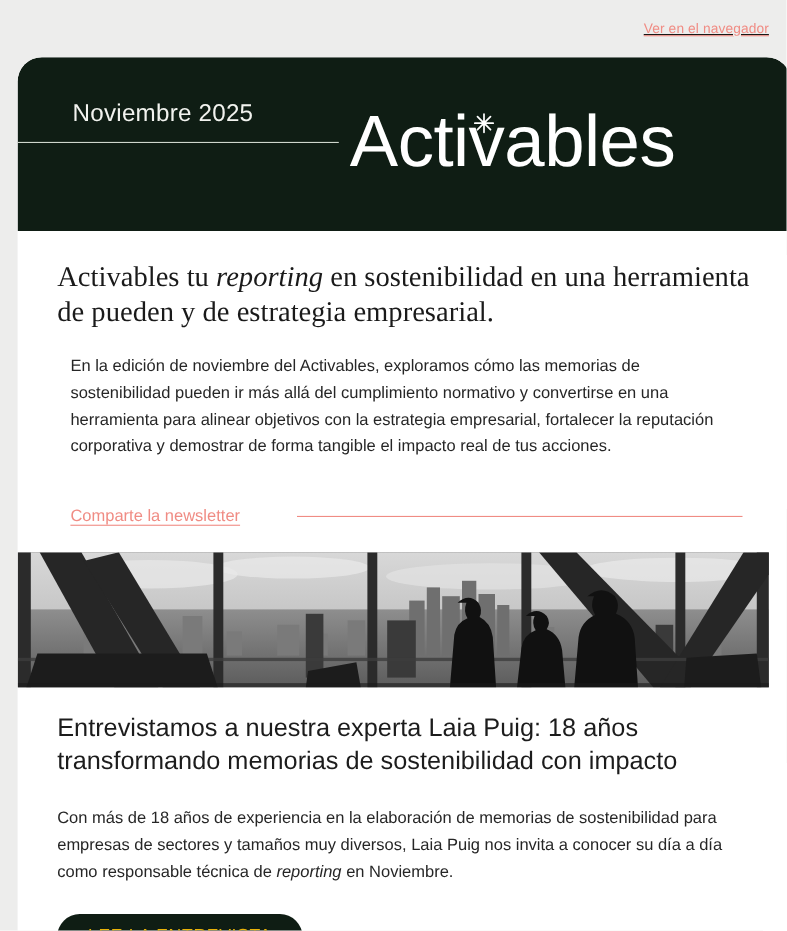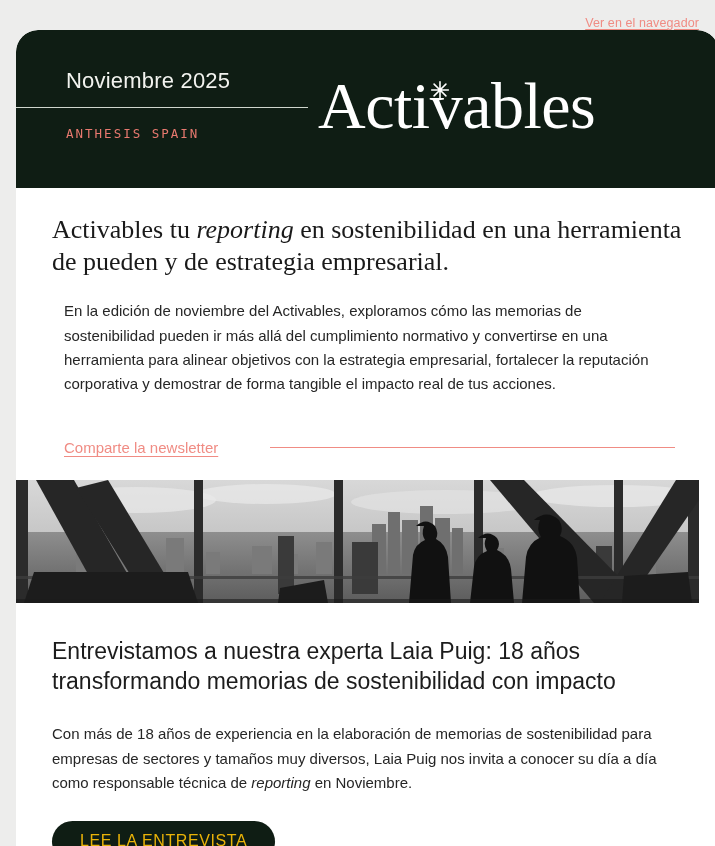--- a/index.html
+++ b/index.html
@@ -10,26 +10,27 @@
     width: 715px;
     height: 846px;
     background: #ededec;
     font-family: "Liberation Sans", sans-serif;
     overflow: hidden;
     position: relative;
   }
 
   
   .preheader {
-    height: 30px;
+    height: 52px;
     display: flex;
-    align-items: flex-end;
+    align-items: center;
     justify-content: flex-end;
     padding-right: 16px;
     box-sizing: border-box;
+    text-decoration: underline;
   }
   .preheader-link {
     font-size: 12.5px;
     color: #f08c84;
     text-decoration: underline;
     text-underline-offset: 2px;
     letter-spacing: 0.1px;
     cursor: pointer;
   }
 
@@ -90,21 +91,20 @@
     display: flex;
     align-items: center;
     justify-content: flex-start;
     position: relative;
     padding-left: 2px;
   }
   .logo-wrap {
     position: relative;
     display: inline-block;
     margin-top: -6px;
-    font-family: Liberation Serif, serif;
   }
   .logo-text {
     color: #ffffff;
     font-size: 66px;
     font-weight: 300;
     letter-spacing: -0.5px;
     line-height: 1;
     white-space: nowrap;
   }
   .logo-star {
@@ -171,21 +171,21 @@
 
   
   .article {
     padding: 22px 36px 0 36px;
   }
   .article-title {
     font-size: 23px;
     line-height: 1.3;
     color: #1c1c1c;
     font-weight: 400;
-    margin: 12px 0 26px 0;
+    margin: 0 0 26px 0;
   }
   .article-body {
     font-size: 15px;
     line-height: 1.62;
     color: #262626;
     margin: 0 0 26px 0;
   }
   .article-body em { font-style: italic; }
 
   .cta {
@@ -207,21 +207,20 @@
 <div class="preheader">
   <a class="preheader-link">Ver en el navegador</a>
 </div>
 
 <div class="card">
 
   <div class="masthead">
     <div class="masthead-left">
       <div class="issue-date">Noviembre 2025</div>
       <div class="masthead-rule"></div>
-      <div class="issue-brand">ANTHESIS SPAIN</div>
     </div>
     <div class="masthead-right">
       <div class="logo-wrap">
         <div class="logo-text">Activables</div>
         <svg class="logo-star" viewBox="0 0 24 24">
           <g stroke="#ffffff" stroke-width="1.9" stroke-linecap="round">
             <line x1="12" y1="12" x2="12" y2="2"></line>
             <line x1="12" y1="12" x2="19.1" y2="4.9"></line>
             <line x1="12" y1="12" x2="22" y2="12"></line>
             <line x1="12" y1="12" x2="19.1" y2="19.1"></line>

